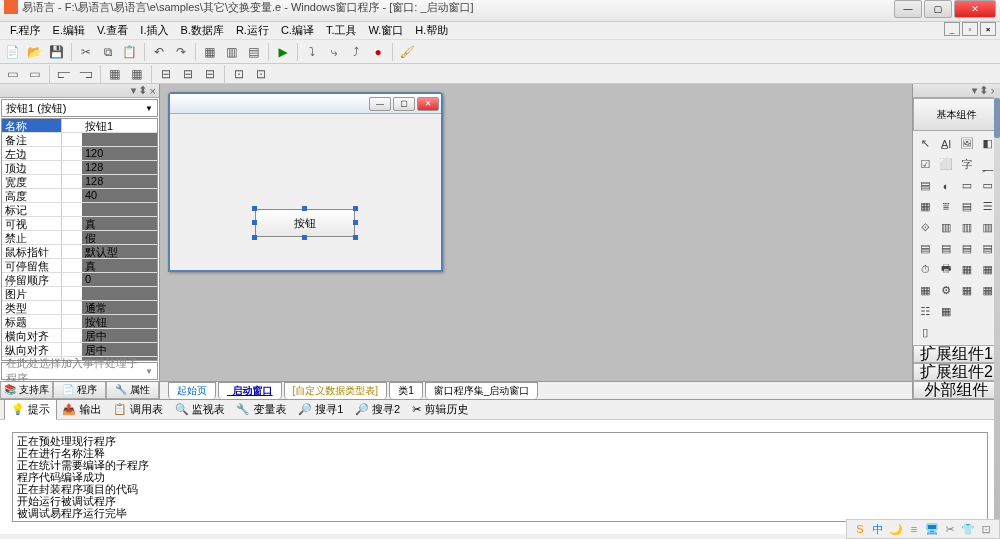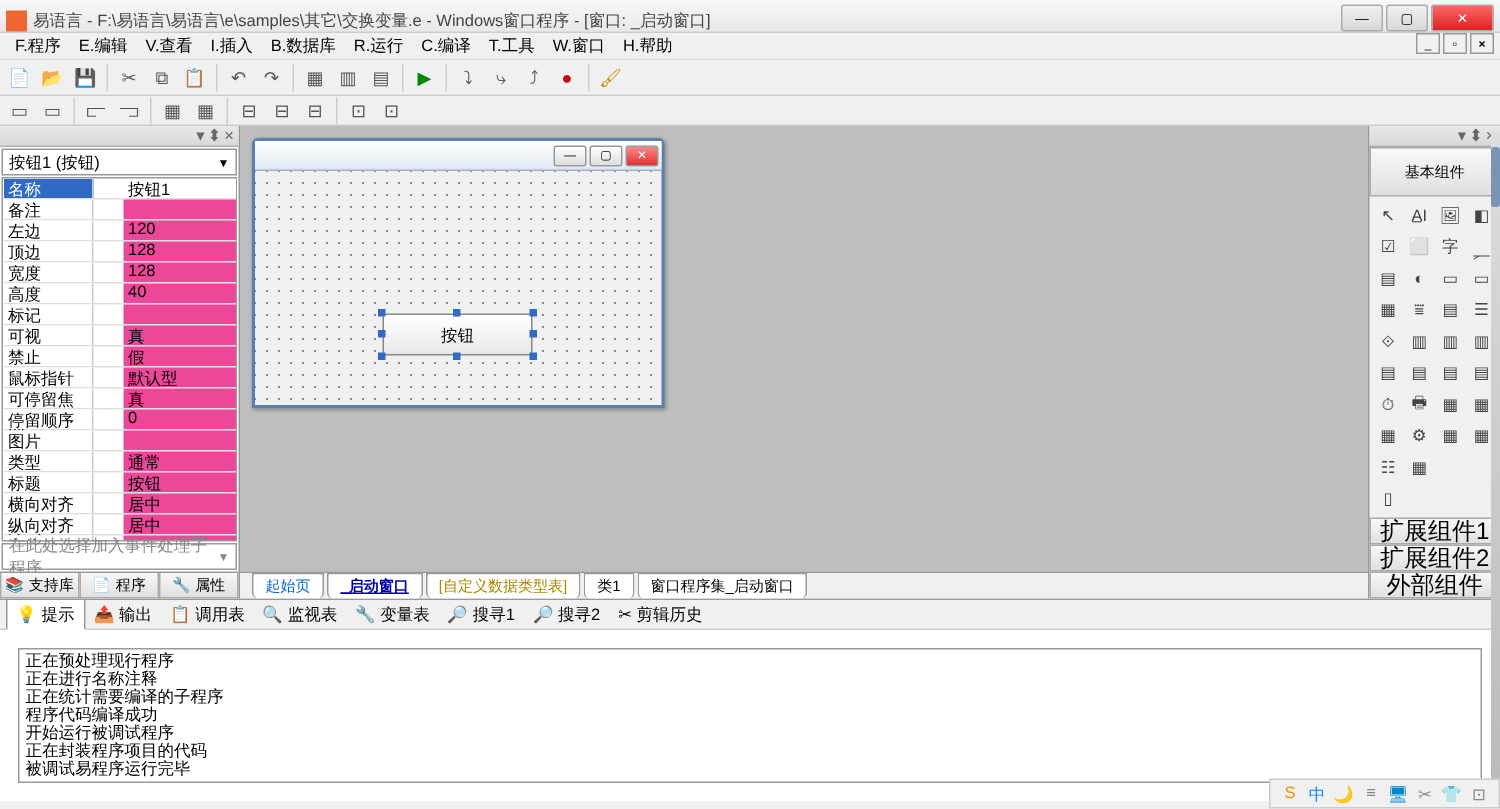--- a/index.html
+++ b/index.html
@@ -1,19 +1,19 @@
 <!DOCTYPE html>
 <html><head>
 <meta charset="utf-8">
 <style>
 * { margin: 0; padding: 0; box-sizing: border-box; font-family: "Microsoft YaHei", SimSun, Arial, sans-serif; font-size: 11px; }
 body { background: #f0f0f0; overflow: hidden; width: 1000px; height: 539px; position: relative; }
 
 
-.titlebar { height: 22px; background: linear-gradient(#f8f8f8, #e8e8e8); border-bottom: 1px solid #ccc; display: flex; align-items: flex-end; padding: 0 4px; }
+.titlebar { height: 22px; background: linear-gradient(#f8f8f8, #e8e8e8); border-bottom: 1px solid #ccc; display: flex; align-items: flex-start; padding: 0 4px; }
 .titlebar .icon { width: 14px; height: 14px; background: #e63; margin-right: 4px; }
 .titlebar .title { flex: 1; color: #444; }
 .winbtns { display: flex; gap: 0; }
 .winbtn { width: 28px; height: 18px; background: linear-gradient(#f0f0f0,#d8d8d8); border: 1px solid #aaa; border-radius: 2px; margin-left: 2px; display: flex; align-items: center; justify-content: center; font-size: 9px; }
 .winbtn.close { background: linear-gradient(#f66,#d22); color: #fff; width: 42px; }
 
 
 .menubar { height: 18px; background: #f0f0f0; display: flex; align-items: center; padding: 0 4px; border-bottom: 1px solid #ddd; position: relative; }
 .menuitem { padding: 0 6px; cursor: default; }
 .mdi-btns { position: absolute; right: 4px; top: 0; display: flex; }
@@ -30,21 +30,21 @@
 .left-panel { width: 160px; background: #fff; border-right: 1px solid #999; display: flex; flex-direction: column; }
 .panel-header { height: 14px; background: linear-gradient(#e8e8e8,#d8d8d8); border-bottom: 1px solid #aaa; display: flex; justify-content: flex-end; align-items: center; padding: 0 2px; font-size: 8px; color: #666; }
 .panel-header span { margin: 0 1px; cursor: default; }
 
 .prop-combo { height: 18px; border: 1px solid #999; margin: 1px; display: flex; align-items: center; padding: 0 4px; background: #fff; }
 .prop-combo .arrow { margin-left: auto; font-size: 8px; }
 
 .prop-grid { flex: 1; overflow: auto; border: 1px solid #999; margin: 0 1px; background: #fff; }
 .prop-row { display: flex; height: 14px; border-bottom: 1px solid #ddd; gap: 20px; }
 .prop-name { width: 60px; padding: 0 3px; border-right: 1px solid #ccc; background: #fff; }
-.prop-value { flex: 1; padding: 0 3px; background: #ec4899; }
+.prop-value { flex: 1; padding: 0 3px; background: #737373; }
 .prop-row.selected .prop-name { background: #316ac5; color: #fff; }
 .prop-row.selected .prop-value { background: #fff; }
 
 .event-box { height: 18px; border: 1px solid #999; margin: 1px; display: flex; align-items: center; padding: 0 4px; background: #fff; color: #888; }
 .event-box .arrow { margin-left: auto; font-size: 8px; }
 
 .tab-btns { height: 18px; display: flex; border-top: 1px solid #999; }
 .tab-btn { flex: 1; background: linear-gradient(#f8f8f8,#e0e0e0); border: 1px solid #aaa; border-top: none; display: flex; align-items: center; justify-content: center; font-size: 10px; }
 
 
@@ -373,22 +373,22 @@
       <div class="btab">
         <span>✂</span>
         <span>剪辑历史</span>
       </div>
     </div>
   <div class="output" id="output">
       <div>正在预处理现行程序</div>
       <div>正在进行名称注释</div>
       <div>正在统计需要编译的子程序</div>
       <div>程序代码编译成功</div>
+      <div>正在封装程序项目的代码</div>
       <div>开始运行被调试程序</div>
-      <div>正在封装程序项目的代码</div>
       <div>被调试易程序运行完毕</div>
     </div>
 </div>
 
 <div class="tray" id="tray">
     <div class="tray-icon" style="color: rgb(255, 136, 0);">S</div>
     <div class="tray-icon" style="color: rgb(0, 136, 255);">中</div>
     <div class="tray-icon" style="color: rgb(68, 136, 255);">🌙</div>
     <div class="tray-icon" style="color: rgb(136, 136, 136);">≡</div>
     <div class="tray-icon" style="color: rgb(0, 136, 204);">🖥</div>

